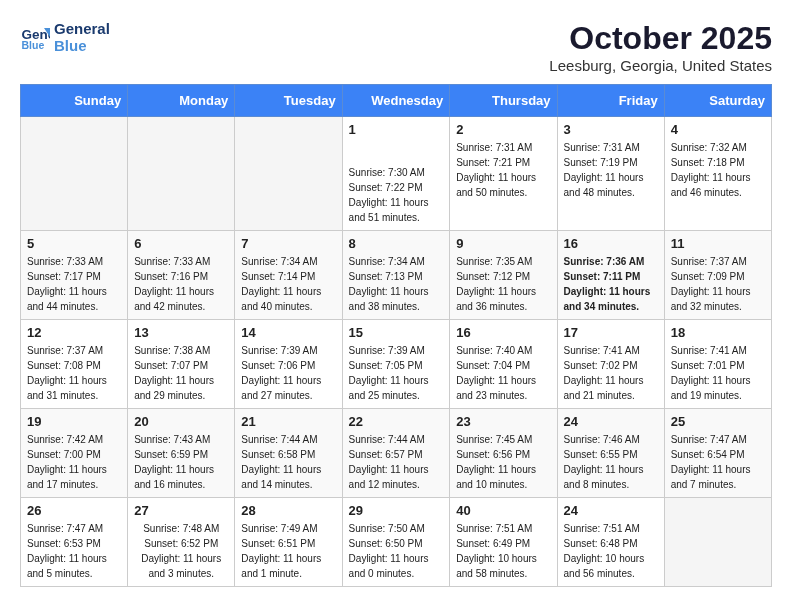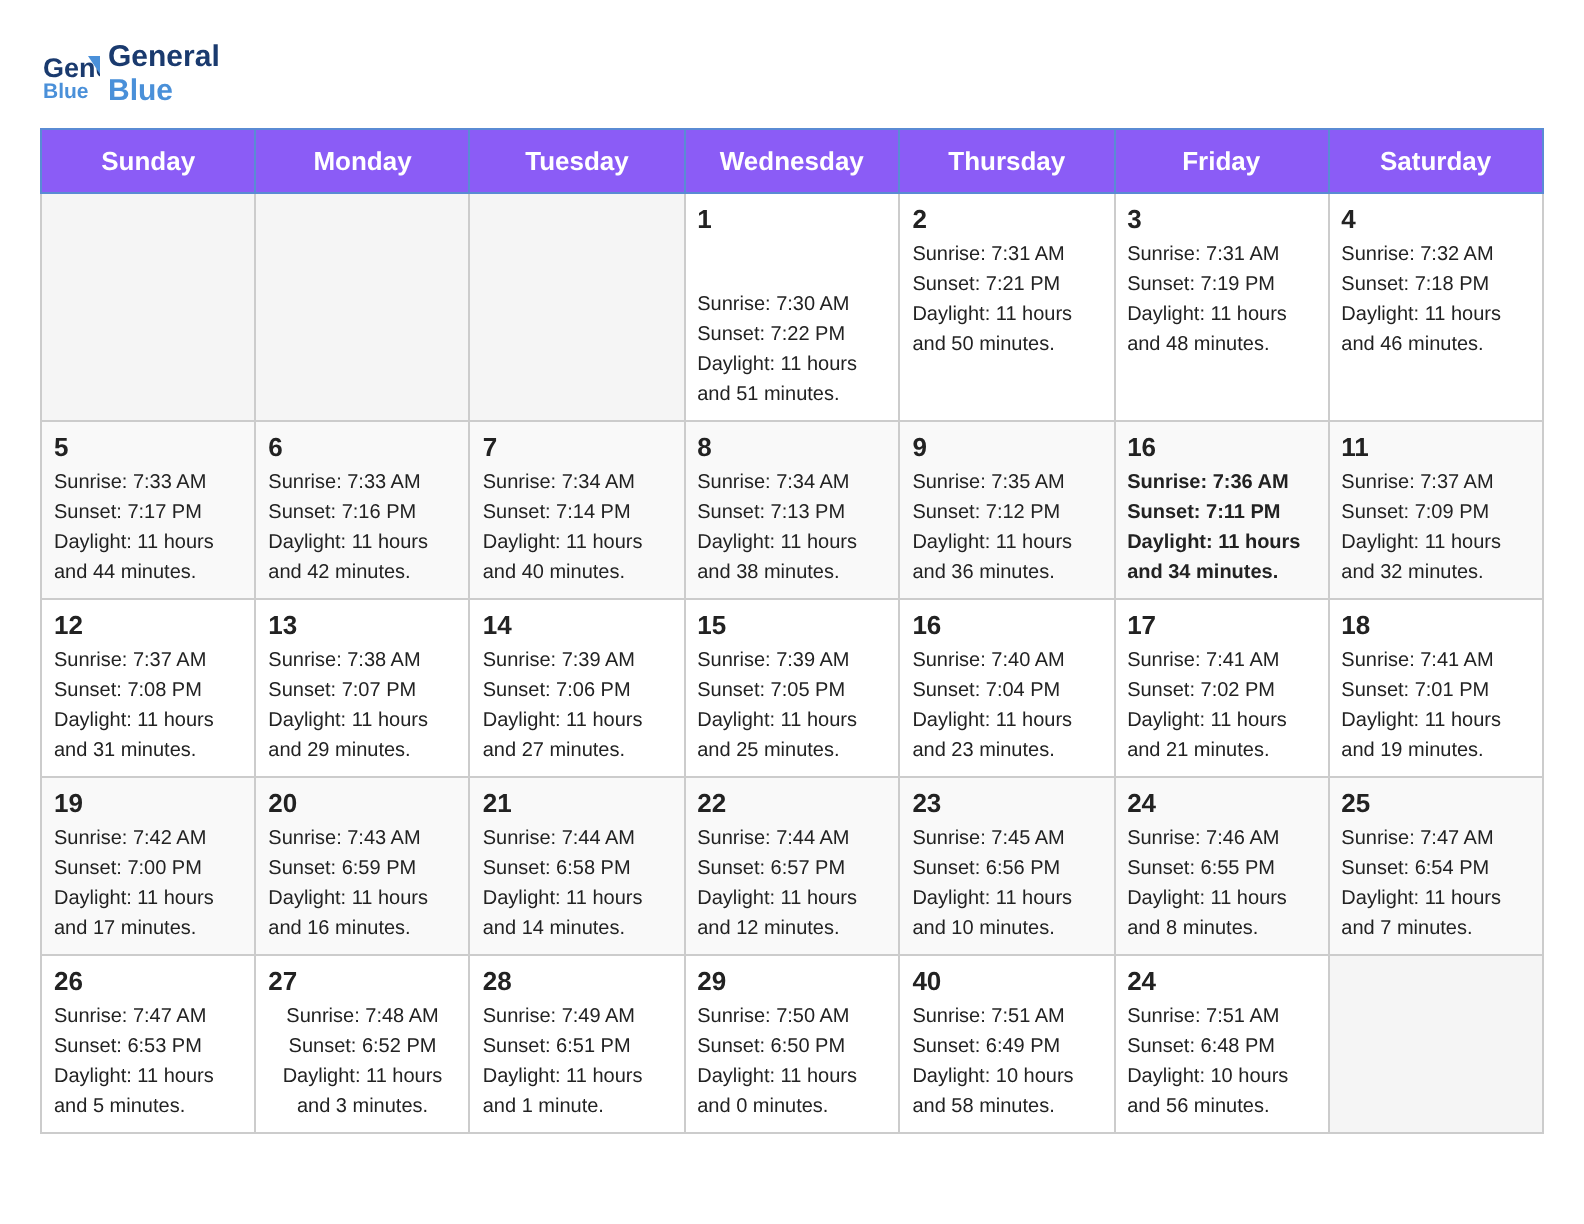--- a/index.html
+++ b/index.html
@@ -36,25 +36,25 @@
     .location {
       font-size: 15px;
       color: #333;
     }
     .calendar {
       width: 100%;
       border-collapse: collapse;
       border: 1px solid #ccc;
     }
     .calendar th {
-      background-color: #8b5cf6;
+      background-color: #3b82f6;
       color: #fff;
       font-size: 13px;
       padding: 8px 6px;
-      text-align: center;
+      text-align: right;
       border: 1px solid #5a8bd4;
     }
     .calendar td {
       vertical-align: top;
       border: 1px solid #ccc;
       padding: 5px 6px;
       width: 108px;
       min-height: 80px;
       font-size: 10.5px;
       color: #222;
@@ -89,20 +89,24 @@
     <svg class="logo-icon" viewBox="0 0 40 40">
       <text x="2" y="22" font-size="18" font-weight="bold" fill="#1a3a6e">General</text>
       <text x="2" y="36" font-size="14" font-weight="bold" fill="#4a90d9">Blue</text>
       <polygon points="32,8 40,8 40,20" fill="#4a90d9"></polygon>
     </svg>
     <div>
       <div style="font-size:15px;font-weight:bold;color:#1a3a6e;">General</div>
       <div style="font-size:15px;font-weight:bold;color:#4a90d9;">Blue</div>
     </div>
   </div>
+  <div class="title-section">
+    <div class="month-title">October 2025</div>
+    <div class="location">Leesburg, Georgia, United States</div>
+  </div>
 </div>
 
 <table class="calendar">
   <thead>
     <tr id="weekday-header">
         <th>Sunday</th>
         <th>Monday</th>
         <th>Tuesday</th>
         <th>Wednesday</th>
         <th>Thursday</th>

